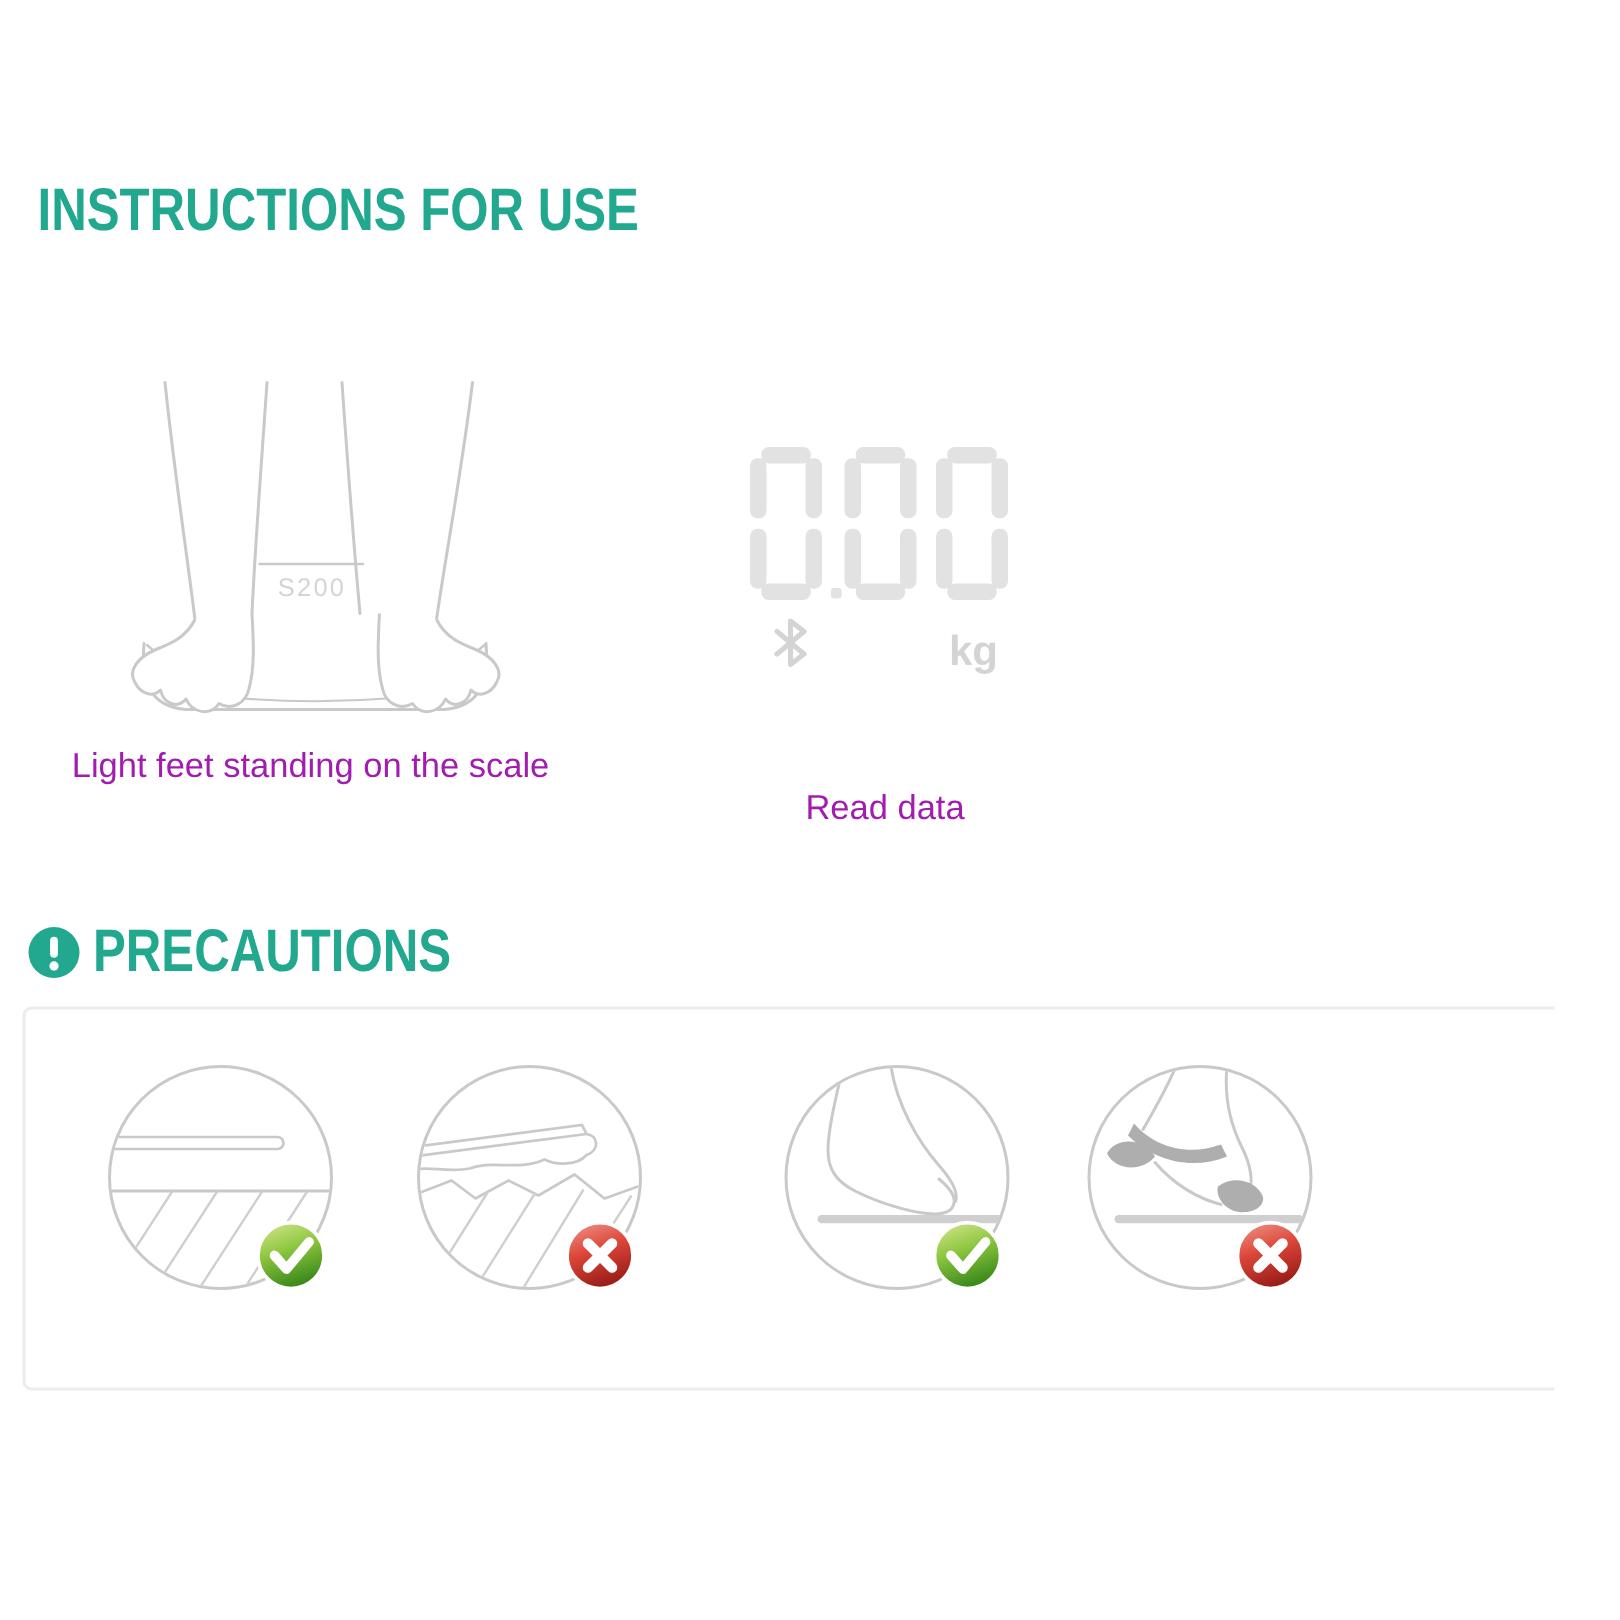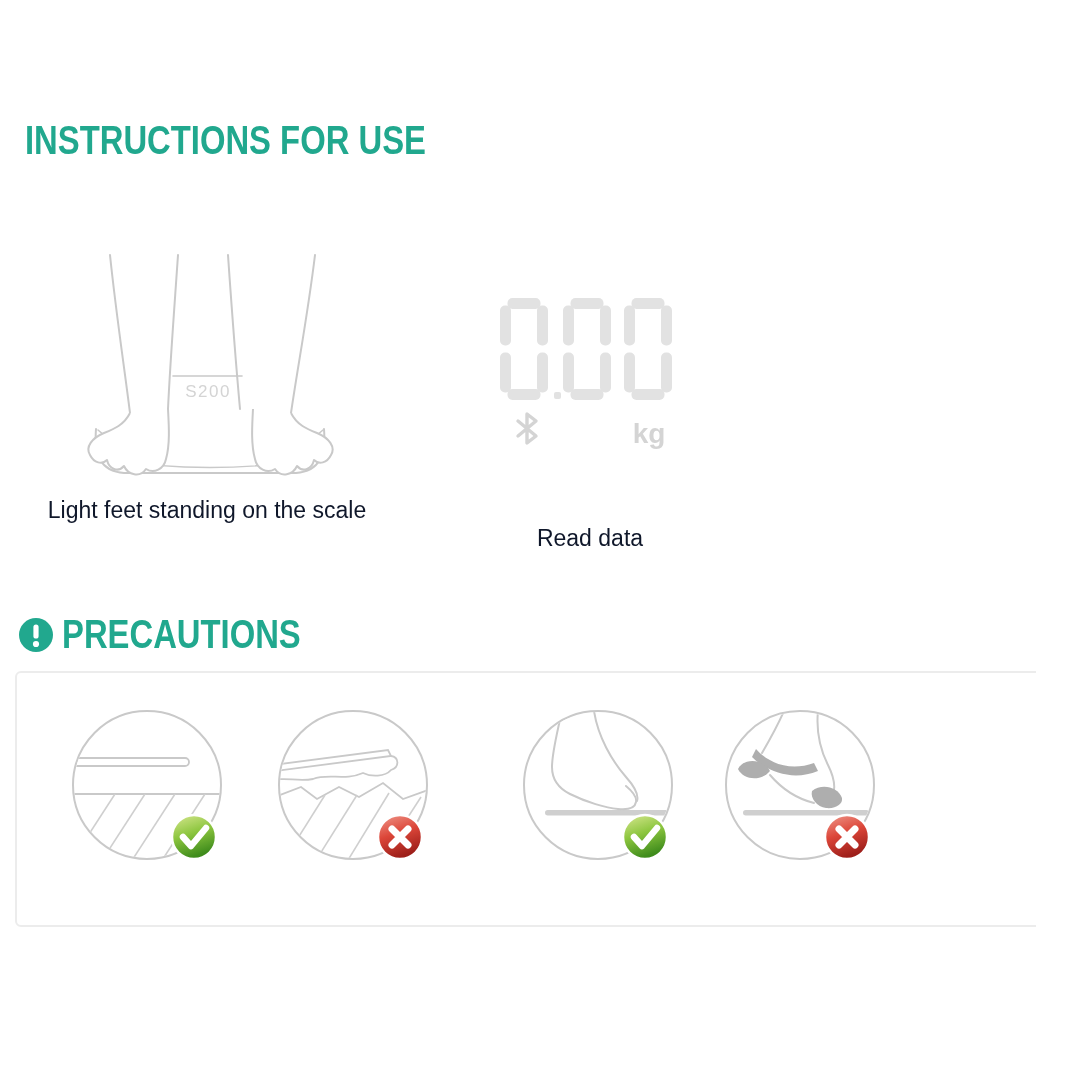--- a/index.html
+++ b/index.html
@@ -6,21 +6,21 @@
   #canvas{
     position:relative;width:1036px;height:1080px;background:#ffffff;overflow:hidden;
     font-family:"Liberation Sans", sans-serif;
   }
   .abs{position:absolute;}
   .section-title{
     color:#21a88e;font-weight:bold;font-size:40px;line-height:1.1;
     transform:scaleX(0.82);transform-origin:left top;white-space:nowrap;
   }
   .caption{
-    color:#0f172a;font-size:23px;text-align:center;white-space:nowrap;
+    color:#a21caf;font-size:23px;text-align:center;white-space:nowrap;
   }
   .precaution-box{
     border:2px solid #ececec;border-radius:6px;background:#fff;box-sizing:border-box;
   }
   svg{display:block;}
   .sr{position:absolute;width:1px;height:1px;overflow:hidden;clip:rect(0 0 0 0);white-space:nowrap;}
 </style>
 </head>
 <body>
 

